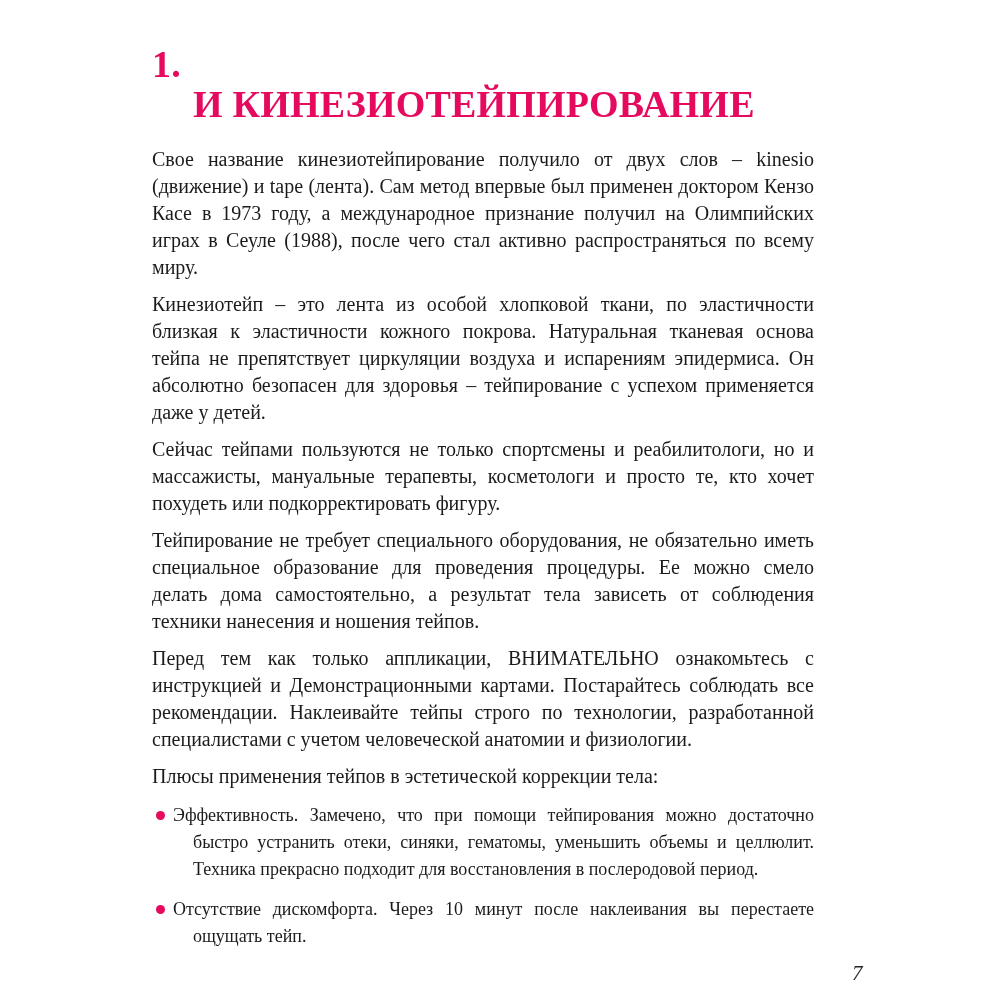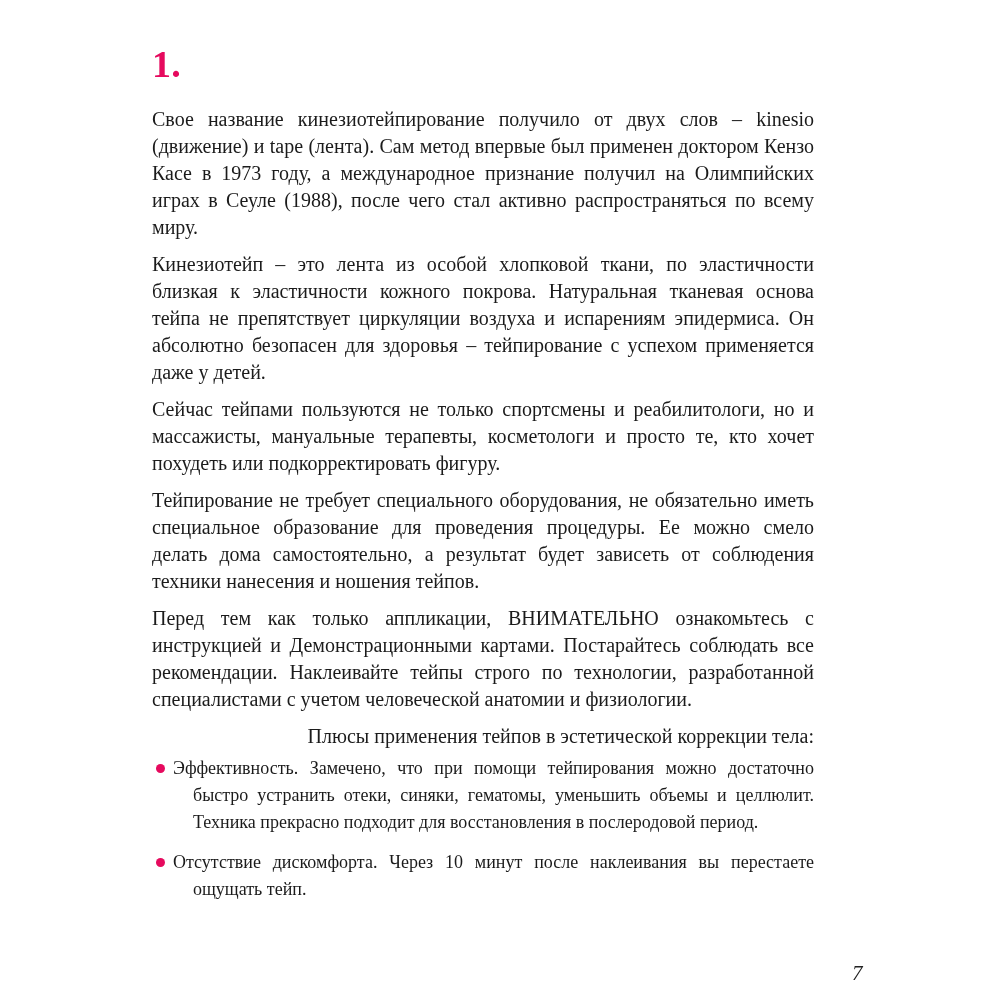--- a/index.html
+++ b/index.html
@@ -39,22 +39,22 @@
   }
   .body-par{
     margin:0 0 10px 0;
     font-size:20px;
     line-height:27px;
     text-align:justify;
     hyphens:auto;
     -webkit-hyphens:auto;
   }
   .lead-par{
-    margin-bottom:5px;
-    text-align:right;
+    margin-bottom:12px;
+    text-align:left;
   }
   .bullet-item{
     position:relative;
     margin:0 0 13px 0;
     padding-left:41px;
     text-indent:-20px;
     font-size:18px;
     line-height:27px;
     text-align:justify;
     hyphens:auto;
@@ -79,27 +79,28 @@
 </head>
 <body>
 
 <div class="page">
   <div class="content">
 
     <h1 class="chapter-heading">
       <span class="h-num">1.</span>
       <span class="h-lines">
         <br>
+        <span>И КИНЕЗИОТЕЙПИРОВАНИЕ</span>
       </span>
     </h1>
 
     <p class="body-par">Свое название кинезиотейпирование получило от двух слов – kinesio (движение) и tape (лента). Сам метод впервые был применен доктором Кензо Касе в 1973 году, а международное признание получил на Олимпийских играх в Сеуле (1988), после чего стал активно распространяться по всему миру.</p>
     <p class="body-par">Кинезиотейп – это лента из особой хлопковой ткани, по эластичности близкая к эластичности кожного покрова. Натуральная тканевая основа тейпа не препятствует циркуляции воздуха и испарениям эпидермиса. Он абсолютно безопасен для здоровья – тейпирование с успехом применяется даже у детей.</p>
     <p class="body-par">Сейчас тейпами пользуются не только спортсмены и реабилитологи, но и массажисты, мануальные терапевты, косметологи и просто те, кто хочет похудеть или подкорректировать фигуру.</p>
-    <p class="body-par">Тейпирование не требует специального оборудования, не обязательно иметь специальное образование для проведения процедуры. Ее можно смело делать дома самостоятельно, а результат будет зависеть от соблюдения техники нанесения и ношения тейпов.</p>
+    <p class="body-par">Тейпирование не требует специального оборудования, не обязательно иметь специальное образование для проведения процедуры. Ее можно смело делать дома самостоятельно, а результат тела зависеть от соблюдения техники нанесения и ношения тейпов.</p>
     <p class="body-par">Перед тем как только аппликации, ВНИМАТЕЛЬНО ознакомьтесь с инструкцией и Демонстрационными картами. Постарайтесь соблюдать все рекомендации. Наклеивайте тейпы строго по технологии, разработанной специалистами с учетом человеческой анатомии и физиологии.</p>
     <p class="body-par lead-par">Плюсы применения тейпов в эстетической коррекции тела:</p>
 
     <div class="bullet-list">
       <div class="bullet-item">
         <span class="bullet-dot"></span>
         <span>Эффективность. Замечено, что при помощи тейпирования можно достаточно быстро устранить отеки, синяки, гематомы, уменьшить объемы и целлюлит. Техника прекрасно подходит для восстановления в послеродовой период.</span>
       </div>
       <div class="bullet-item">
         <span class="bullet-dot"></span>

